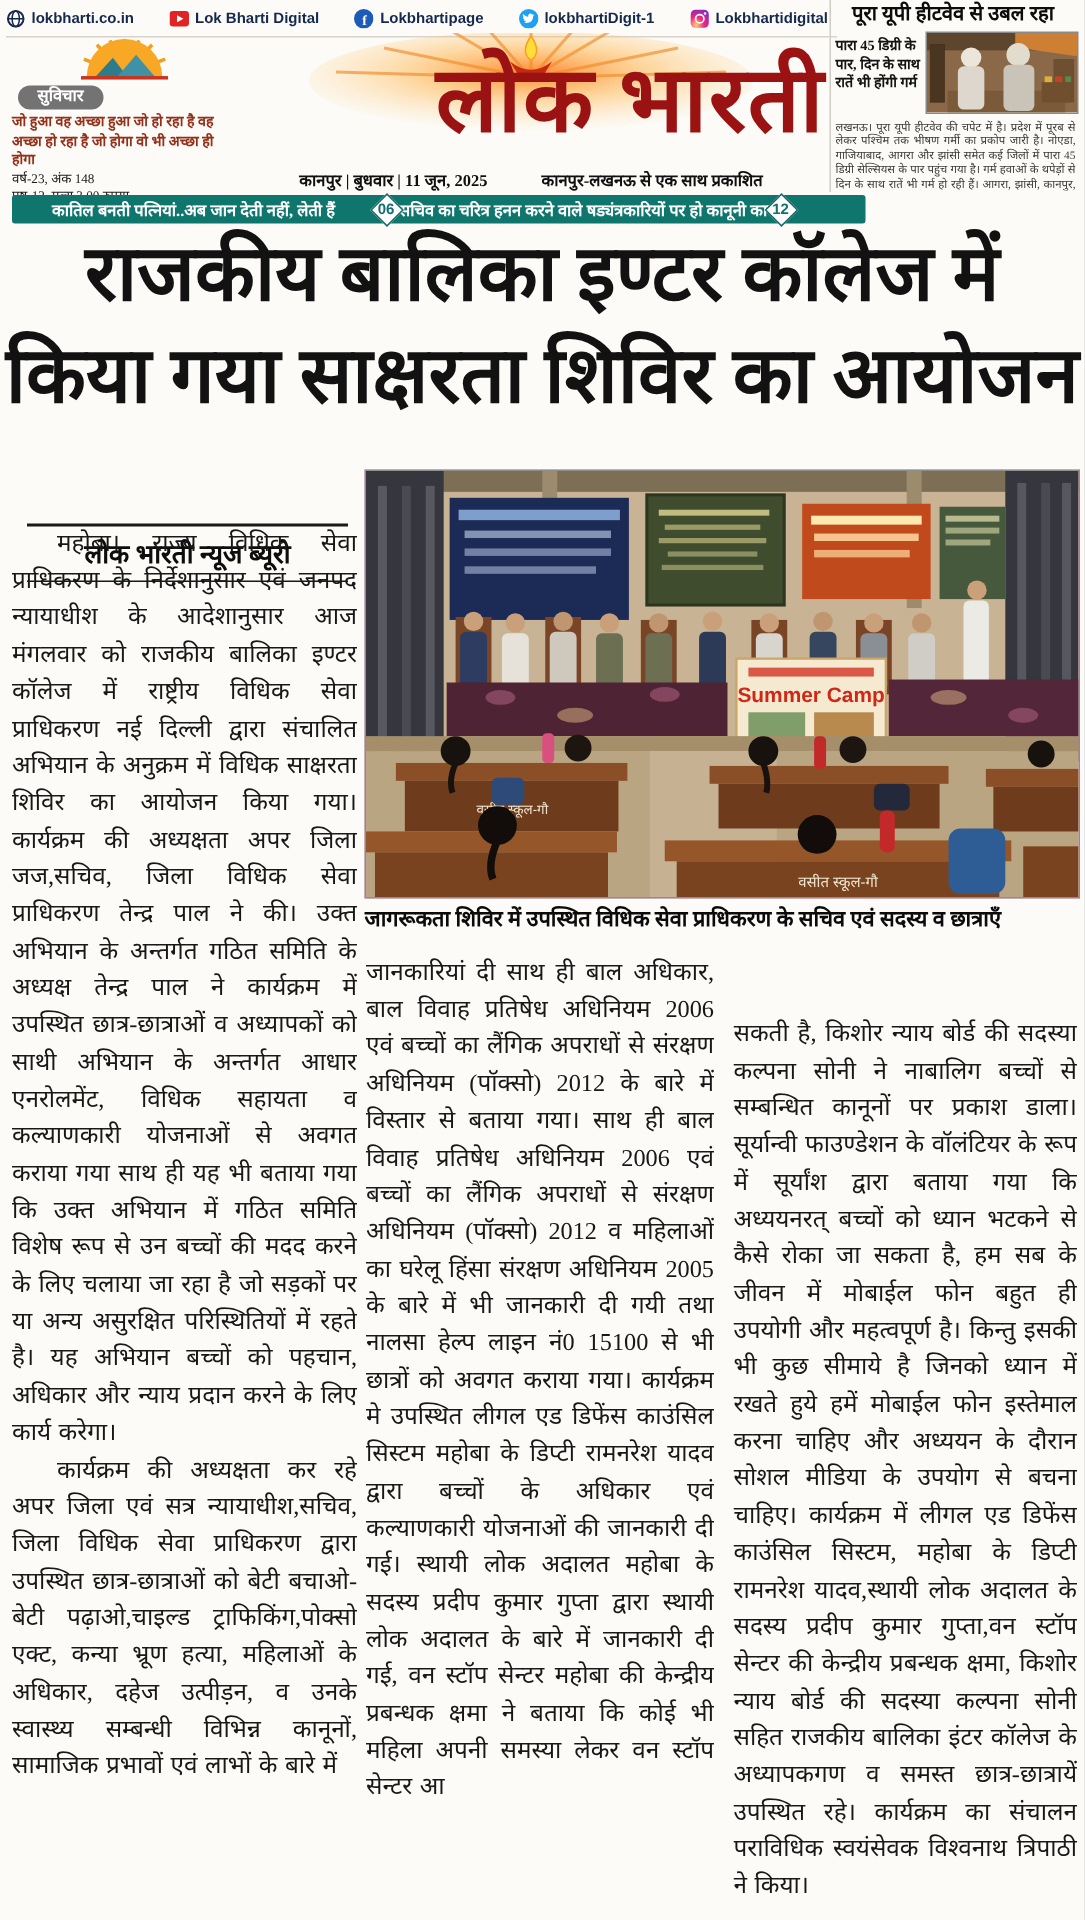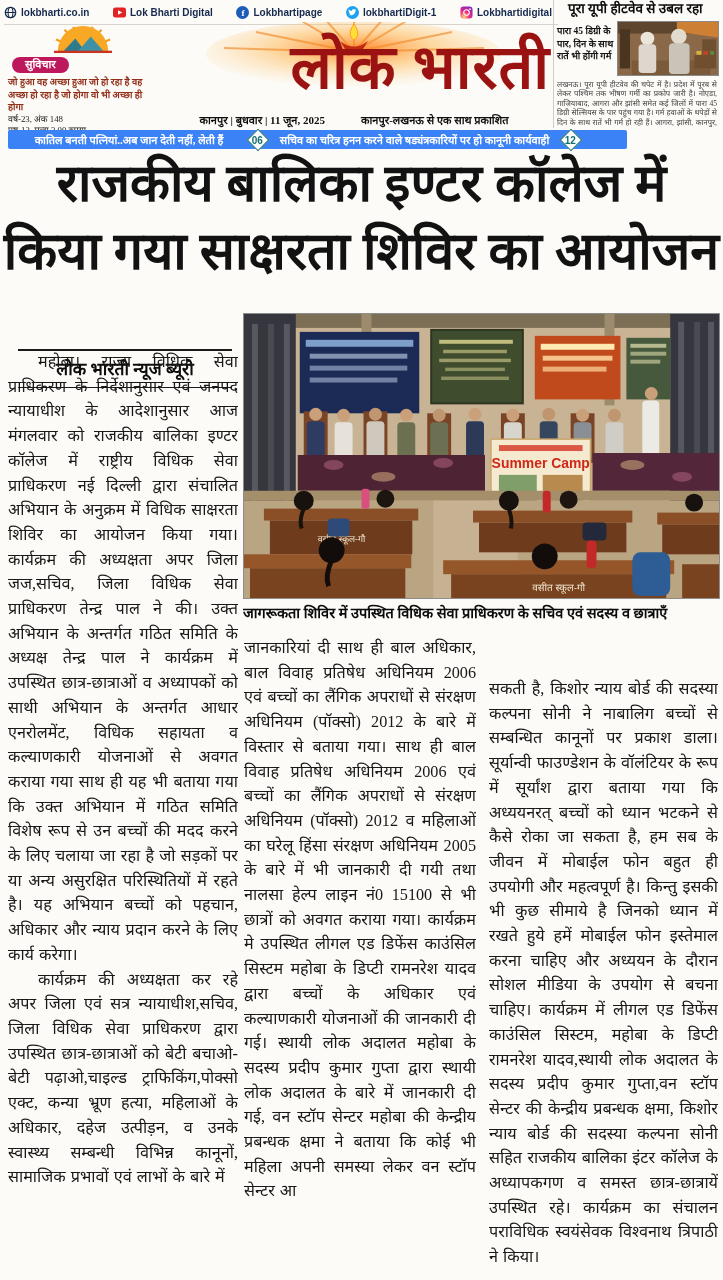--- a/index.html
+++ b/index.html
@@ -19,36 +19,36 @@
   .weather-headline{font-weight:bold;font-size:13.5px;line-height:18px;color:#0c0c0c;white-space:nowrap;}
   .weather-photo{position:absolute;top:21px;right:1px;width:102px;height:55px;border:1px solid #8a8a8a;box-sizing:border-box;}
   .weather-photo svg{display:block;width:100%;height:100%;}
   .weather-subhead{position:absolute;top:25px;left:3px;width:57px;font-weight:bold;font-size:9.5px;line-height:12.5px;color:#141414;}
   .weather-body{position:absolute;top:80px;left:3px;width:160px;height:47px;font-size:7.6px;line-height:9.4px;
                 color:#3c3c3c;text-align:justify;overflow:hidden;}
 
   
   .suvichar-box{position:absolute;left:8px;top:24px;width:150px;}
   .sun-logo{display:block;margin:0 auto;width:66px;height:30px;}
-  .suvichar-pill{display:inline-block;margin:0 0 0 4px;padding:1px 13px 2px;background:#be185d;color:#fff;
+  .suvichar-pill{display:inline-block;margin:0 0 0 4px;padding:1px 13px 2px;background:#737373;color:#fff;
                  border-radius:9px;font-weight:bold;font-size:11px;line-height:13px;}
   .suvichar-quote{margin-top:3px;width:146px;font-weight:bold;font-size:9.5px;line-height:12.5px;color:#93301a;}
   .edition-line{font-size:8.8px;line-height:11px;color:#1c1c1c;}
   .edition-line:first-of-type{margin-top:6px;}
 
   
   .masthead-center{position:absolute;left:158px;top:24px;width:392px;height:104px;text-align:right;}
   .sunburst{position:absolute;left:46px;top:-2px;width:300px;height:72px;z-index:0;}
   .paper-title{position:relative;z-index:1;margin-top:13px;font-weight:bold;font-size:61px;line-height:62px;
                color:#9b1212;letter-spacing:1px;white-space:nowrap;}
   .dateline-row{position:absolute;z-index:1;left:0;right:0;bottom:1px;display:flex;justify-content:center;gap:36px;
                 font-weight:bold;font-size:11px;color:#101010;white-space:nowrap;}
 
   
-  .teaser-bar{position:absolute;left:8px;top:130px;width:619px;height:19px;background:#3b82f6;border-radius:2px;
+  .teaser-bar{position:absolute;left:8px;top:130px;width:569px;height:19px;background:#0f766e;border-radius:2px;
               display:flex;align-items:center;color:#fff;font-weight:bold;font-size:11px;}
   .teaser-left{width:242px;text-align:center;white-space:nowrap;overflow:hidden;}
   .teaser-right{flex:1;text-align:center;white-space:nowrap;overflow:hidden;}
   .diamond{width:14px;height:14px;background:#fff;border:1.5px solid #176969;transform:rotate(45deg);
            display:flex;align-items:center;justify-content:center;flex:0 0 auto;}
   .diamond span{transform:rotate(-45deg);color:#147070;font:bold 10px "Liberation Sans",sans-serif;}
   .teaser-bar .diamond:last-of-type{margin-right:48px;}
 
   
   .headline{position:absolute;left:0;top:150px;width:723px;margin:0;text-align:center;

